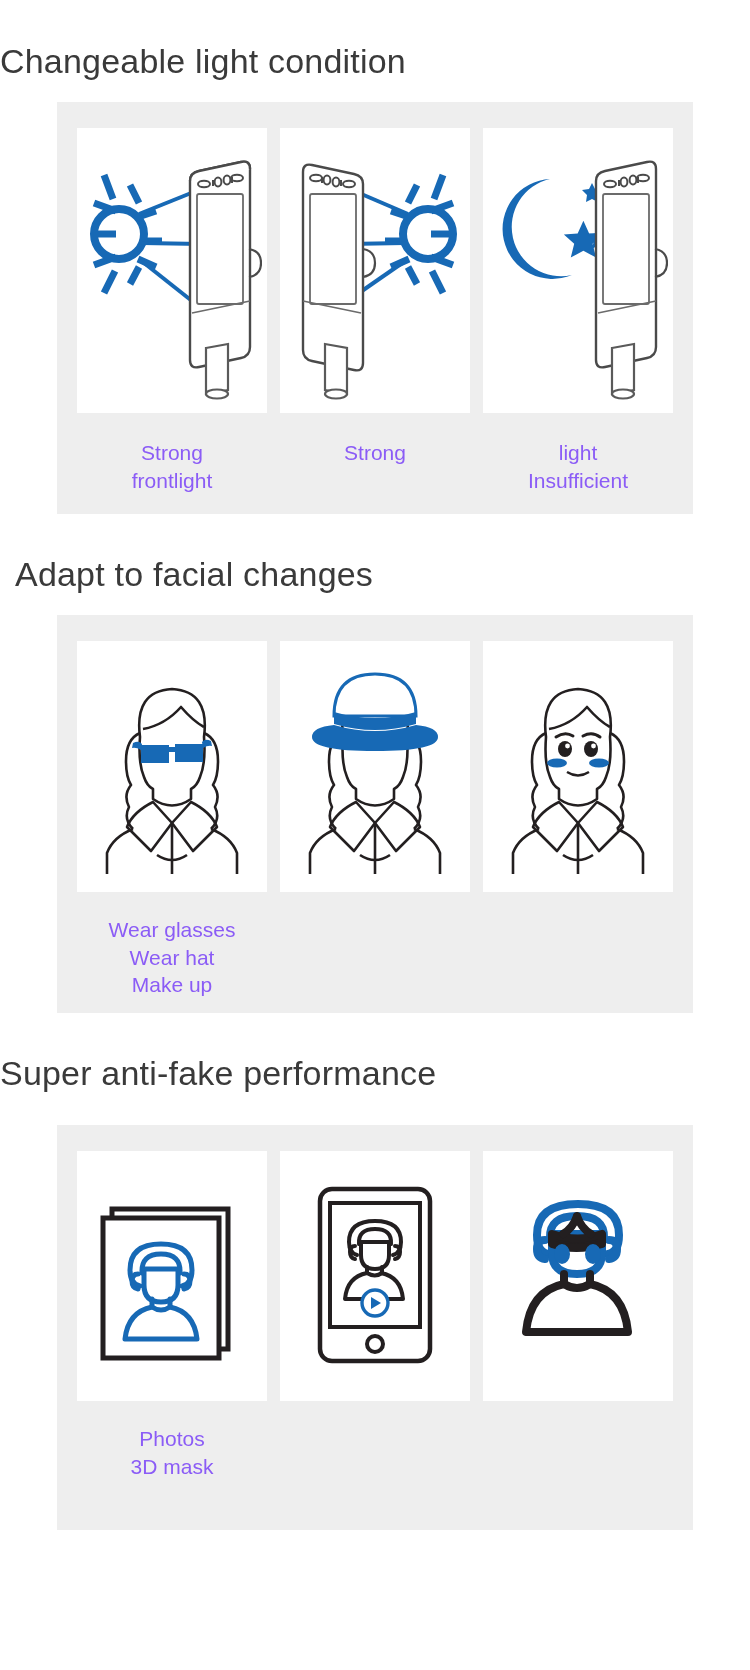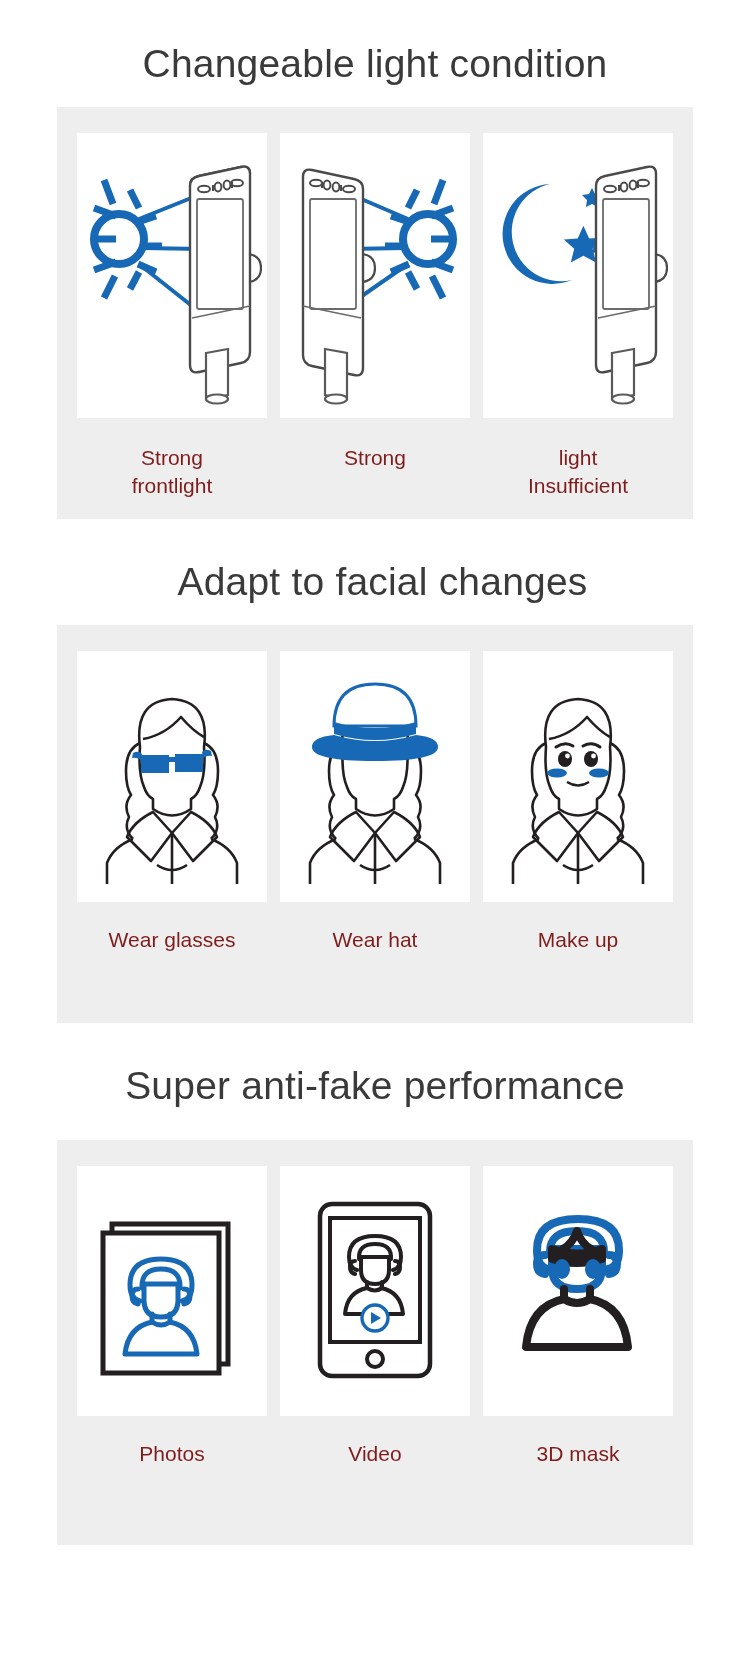--- a/index.html
+++ b/index.html
@@ -7,22 +7,22 @@
     width:750px;height:1670px;
     background:#ffffff;
     font-family:"Liberation Sans","DejaVu Sans",sans-serif;
     color:#2b2b2b;
     overflow:hidden;
   }
   .page{width:750px;height:1670px;position:relative;}
 
   .section{width:750px;}
   .section-title{
-    text-align:center;
-    font-size:39px;
+    text-align:left;
+    font-size:34px;
     font-weight:400;
     color:#3a3a3a;
     letter-spacing:.2px;
     line-height:1;
   }
   .s1 .section-title{padding-top:44px;padding-bottom:24px;}
   .s2 .section-title{padding-top:43px;padding-bottom:24px;padding-left:15px;}
   .s3 .section-title{padding-top:43px;padding-bottom:35px;}
 
   .panel{
@@ -51,27 +51,27 @@
   }
   .p1 .card{height:285px;}
   .p2 .card{height:251px;}
   .p3 .card{height:250px;}
 
   .captions{
     display:flex;
     justify-content:space-between;
     margin-top:26px;
   }
-  .p2 .captions,.p3 .captions{margin-top:24px;}
+  .p2 .captions,.p3 .captions{margin-top:24px;flex-direction:column;}
   .caption{
     width:190px;
     text-align:center;
     font-size:21px;
     line-height:1.32;
-    color:#7f1d1d;
+    color:#8b5cf6;
   }
   svg{display:block;}
 </style>
 </head>
 <body>
 
 <div class="page">
 
   <div class="section s1">
     <div class="section-title">Changeable light condition</div>
@@ -375,19 +375,18 @@
               <ellipse cx="66" cy="70" rx="8" ry="10"></ellipse>
               <ellipse cx="97" cy="70" rx="8" ry="10"></ellipse>
             </g>
           </svg>
           </span>
         </div>
       </div>
 
       <div class="captions">
         <div class="caption">Photos</div>
-        <div class="caption">Video</div>
         <div class="caption">3D mask</div>
       </div>
     </div>
   </div>
 
 </div>
 
 </body></html>

